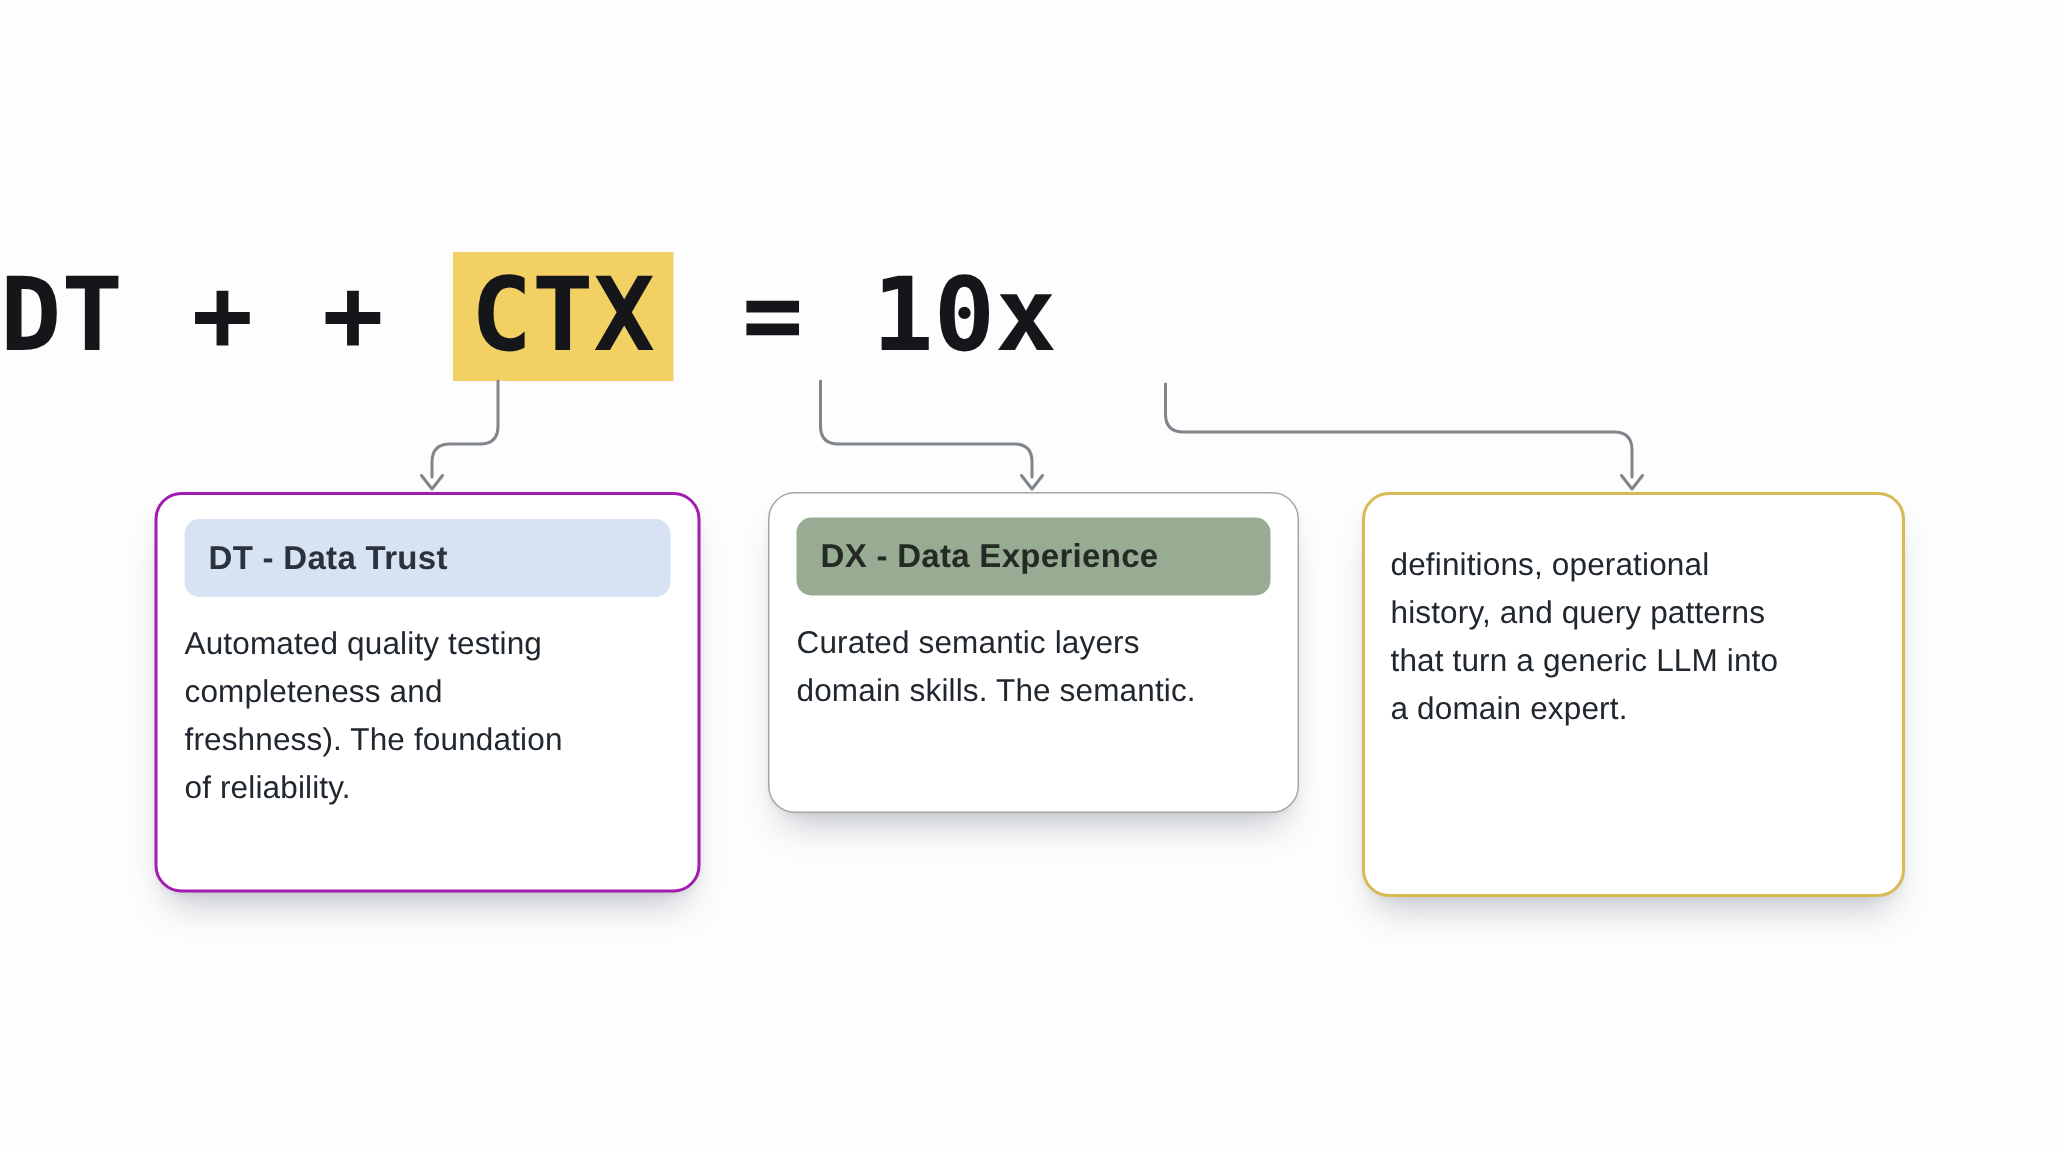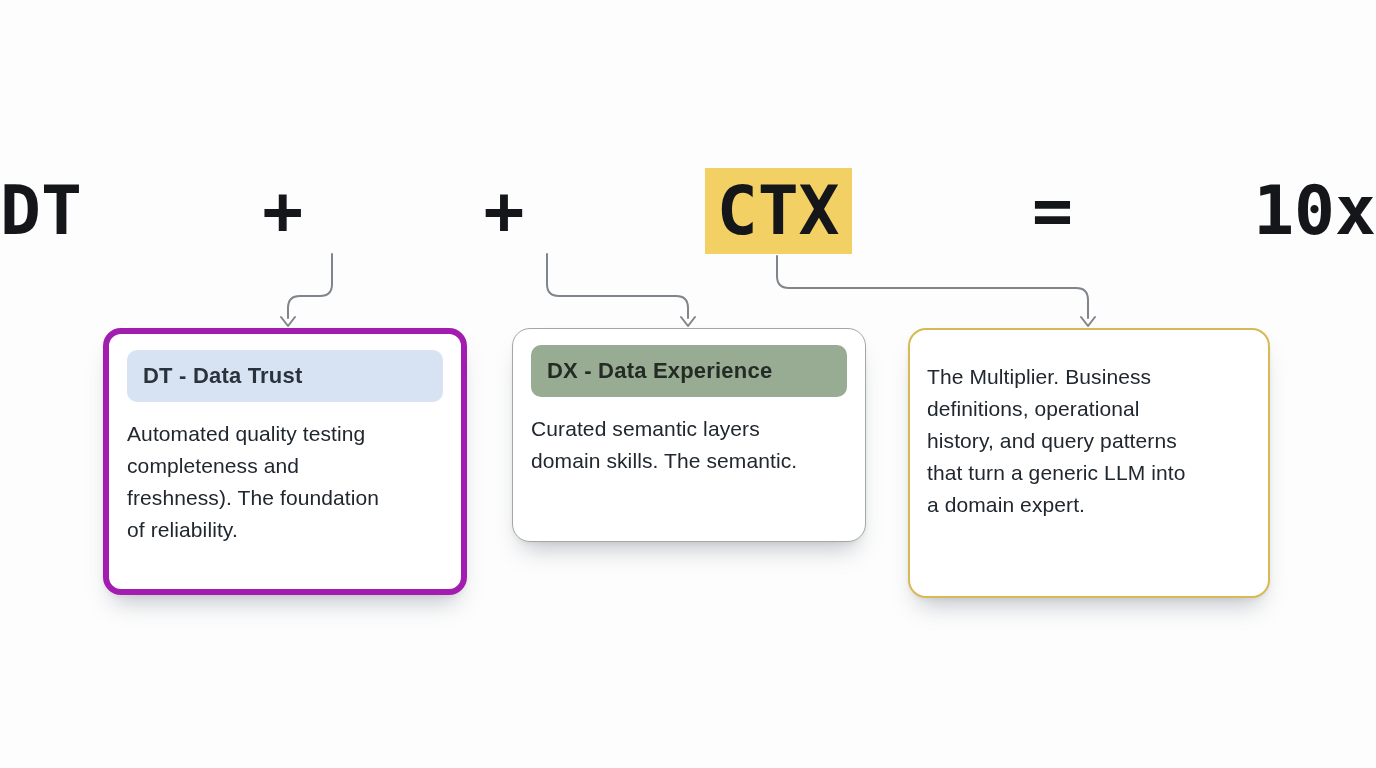--- a/index.html
+++ b/index.html
@@ -4,39 +4,39 @@
 <style>
   html,body{margin:0;padding:0;}
   body{
     width:1376px;height:768px;position:relative;overflow:hidden;
     background:#fdfdfd;
     font-family:"Liberation Sans", sans-serif;
   }
   
   .formula{
     position:absolute;top:168px;left:0;width:100%;height:86px;
-    display:flex;justify-content:space-between;align-items:center;gap:46px;
+    display:flex;justify-content:flex-start;align-items:center;gap:46px;
     font-family:"DejaVu Sans Mono", monospace;
     font-weight:bold;font-size:68px;line-height:1;color:#141619;
     white-space:nowrap;
   }
   .formula .hl{
     background:#f2d063;
     padding:9px 12px;border-radius:0;
   }
   
   .arrows{position:absolute;left:0;top:0;width:1376px;height:768px;pointer-events:none;}
   .arrows path{fill:none;stroke:#7f858b;stroke-width:2;stroke-linecap:round;stroke-linejoin:round;}
   
   .card{
     position:absolute;top:328px;box-sizing:border-box;
     background:#ffffff;border-radius:18px;padding:16px 18px;
     box-shadow:0 16px 24px -10px rgba(110,120,135,0.45), 0 2px 4px rgba(0,0,0,0.05);
   }
-  .card.dt{left:103px;width:364px;height:267px;border:6px solid #a21caf;}
+  .card.dt{left:103px;width:364px;height:267px;border:2px solid #a21caf;}
   .card.dx{left:512px;width:354px;height:214px;border:1px solid #a3a8a2;}
   .card.ctx{left:908px;width:362px;height:270px;border:2px solid #d8ba55;padding:15px 17px;}
   .pill{
     border-radius:10px;padding:11px 16px;box-sizing:border-box;
     font-size:22px;line-height:30px;font-weight:bold;letter-spacing:0.2px;
   }
   .dt  .pill{background:#d7e3f3;color:#2a333d;}
   .dx  .pill{background:#98ab93;color:#242b24;}
   .ctx .pill{background:#faf1cb;color:#302d1a;}
   .body{
@@ -83,19 +83,18 @@
 <div class="card dx">
   <div class="pill">DX - Data Experience</div>
   <div class="body">
     <div>Curated semantic layers</div>
     <div>domain skills. The semantic.</div>
   </div>
 </div>
 
 <div class="card ctx">
   <div class="body">
-    <div>The Multiplier. Business</div>
     <div>definitions, operational</div>
     <div>history, and query patterns</div>
     <div>that turn a generic LLM into</div>
     <div>a domain expert.</div>
   </div>
 </div>
 
 </body></html>

